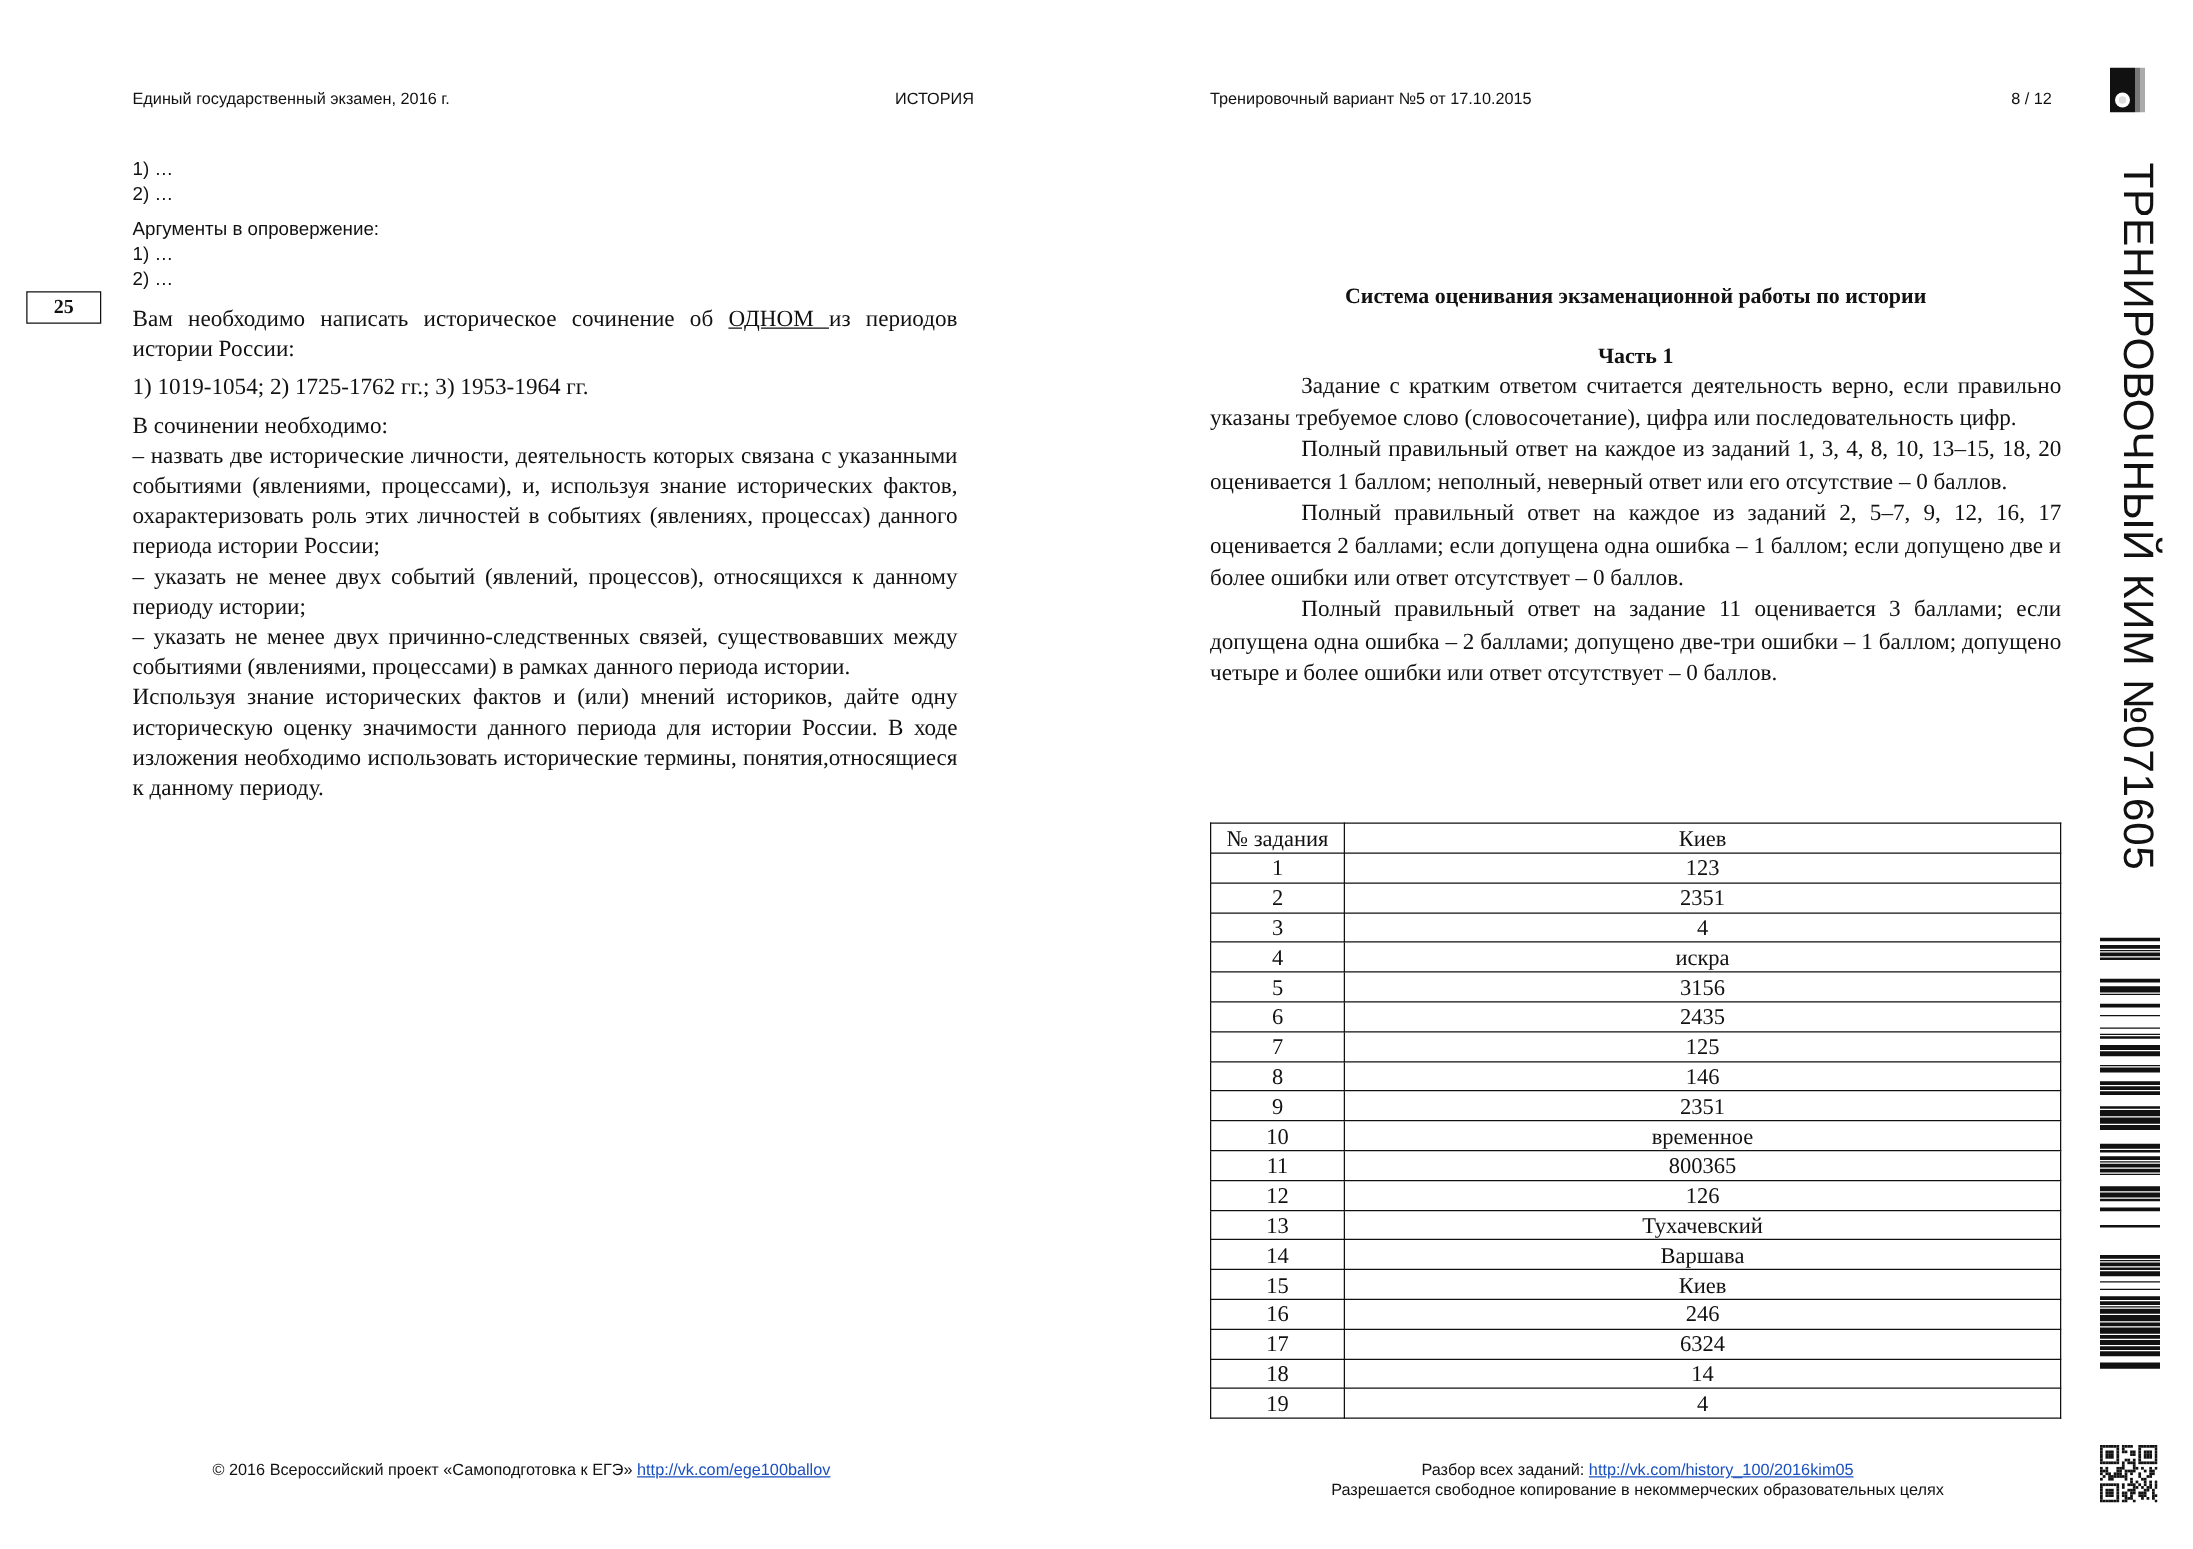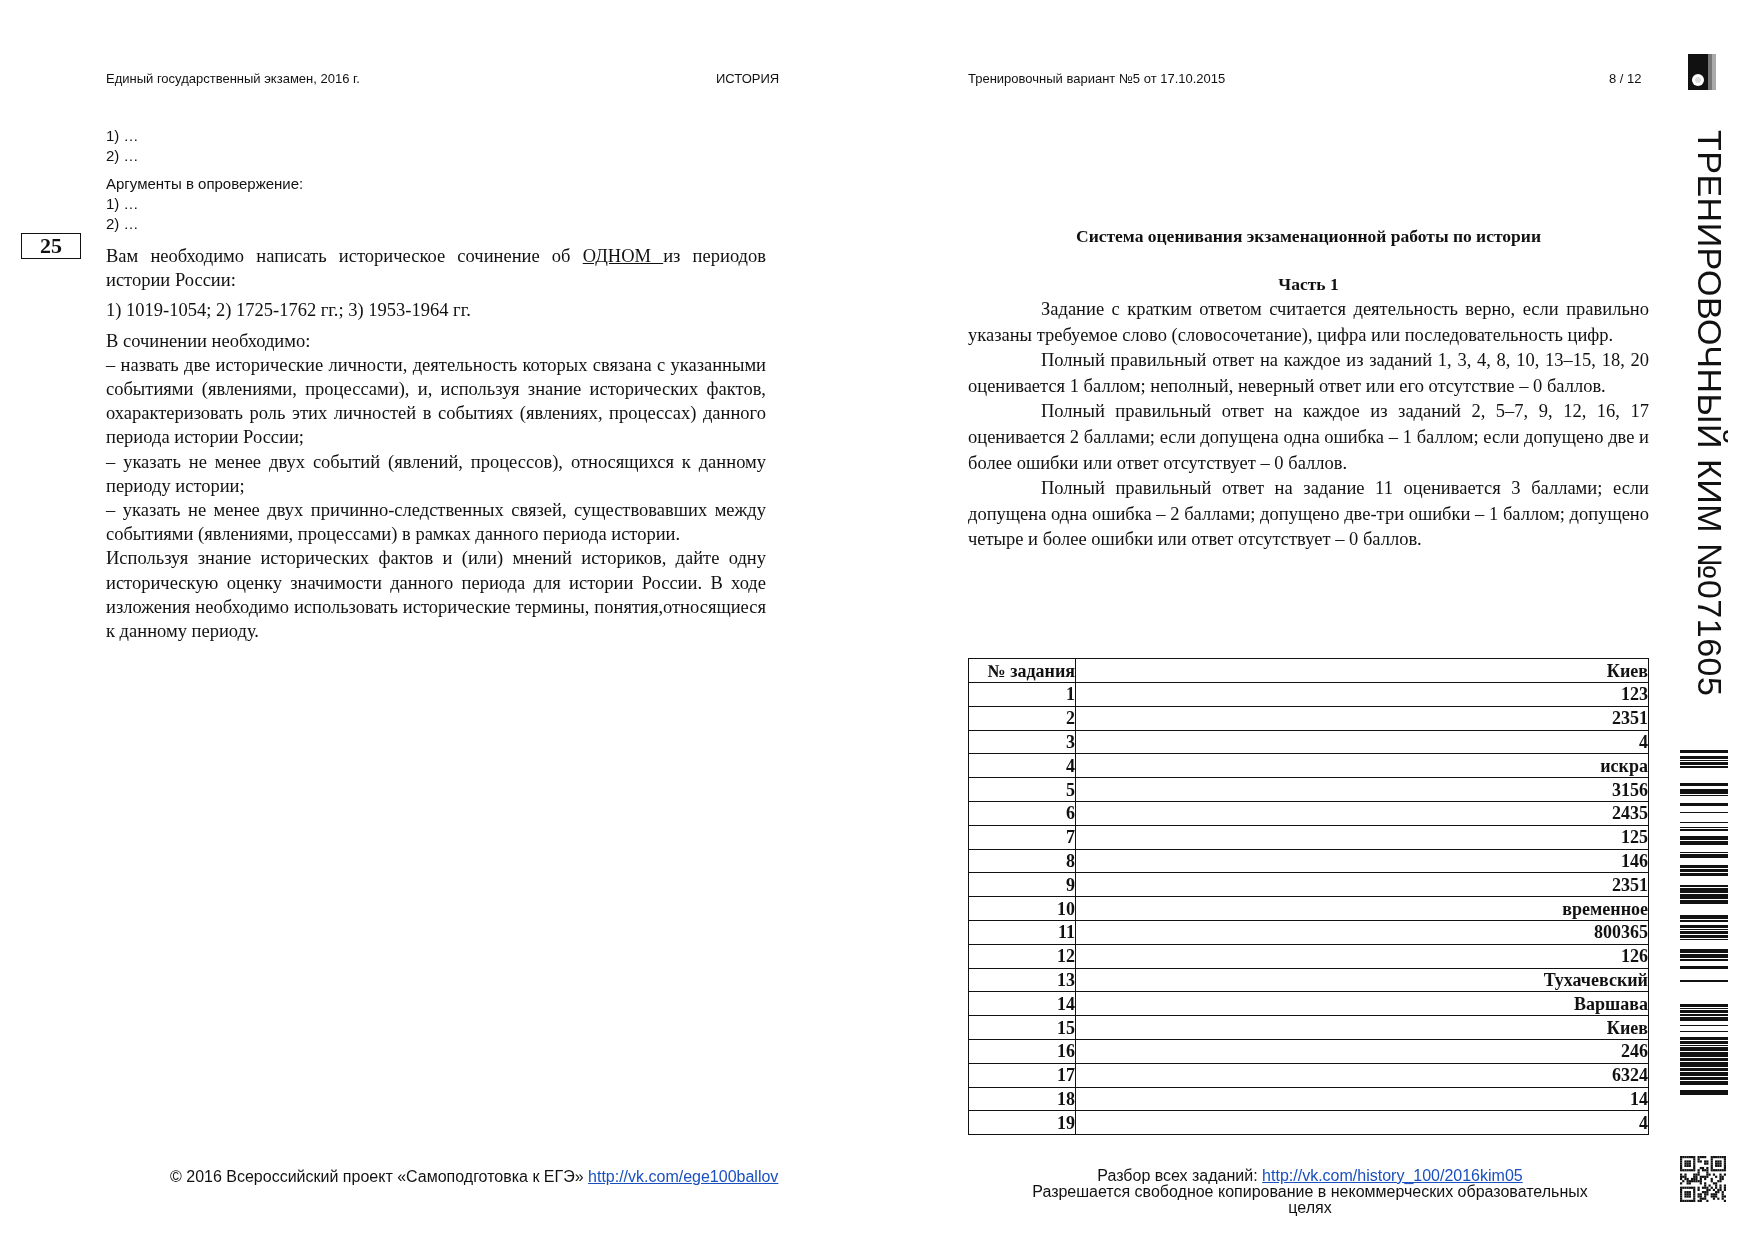--- a/index.html
+++ b/index.html
@@ -8,34 +8,34 @@
   .serif { font-family: "Liberation Serif", serif; }
   .abs { position: absolute; }
 
   .hdr { font-size: 13px; top: 71px; }
   .left-col { left: 106px; width: 660px; }
   .small-list { font-size: 15px; line-height: 20px; }
   .para { font-size: 18.5px; line-height: 24.2px; text-align: justify; }
   .para p { margin: 0; }
 
   .qbox { left: 21px; top: 233px; width: 58px; height: 24px; border: 1.5px solid #111;
-          font-weight: bold; font-size: 22px; text-align: center; line-height: 24px; }
+          font-weight: bold; font-size: 16px; text-align: center; line-height: 24px; }
 
   .right-col { left: 968px; width: 681px; }
   .title-bold { font-weight: bold; font-size: 17.5px; text-align: center; }
   .indent { text-indent: 73px; }
 
   table.answers { border-collapse: collapse; position: absolute; left: 968px; top: 658px; width: 681px;
                   font-family: "Liberation Serif", serif; font-size: 18px; }
   table.answers td, table.answers th { border: 1.2px solid #111; padding: 0; height: 22.8px;
-                  text-align: right; font-weight: bold; line-height: 20px; }
+                  text-align: center; font-weight: normal; line-height: 20px; }
   table.answers th { height: 23px; }
   .c1 { width: 106px; }
 
-  .footer { font-size: 16px; }
+  .footer { font-size: 13px; }
   .footer a { color: #1a4fbf; text-decoration: underline; }
 
   .vertical-title { left: 1685px; top: 130px; width: 44px; height: 580px; }
   .vertical-title span { position: absolute; left: 0; top: 0; transform-origin: 0 0;
       transform: translate(44px, 0) rotate(90deg); white-space: nowrap;
       font-size: 34px; letter-spacing: 0.5px; }
 
   .logo { left: 1688px; top: 54px; width: 30px; height: 36px; }
   .barcode { left: 1680px; top: 750px; width: 48px; height: 350px; }
   .qr { left: 1680px; top: 1156px; width: 46px; height: 46px; }

